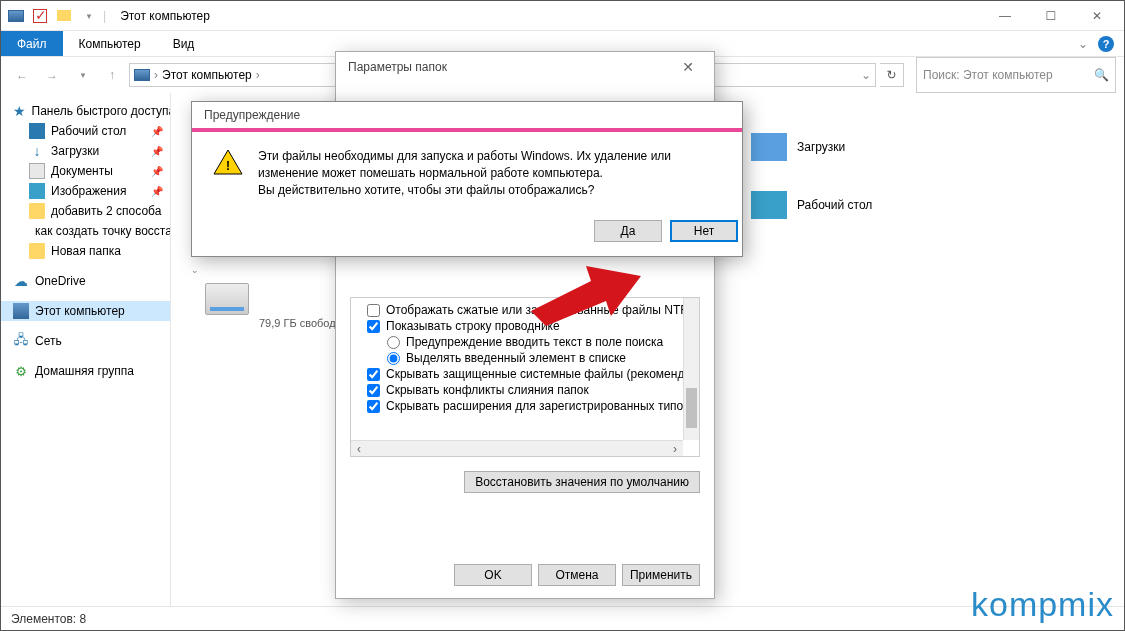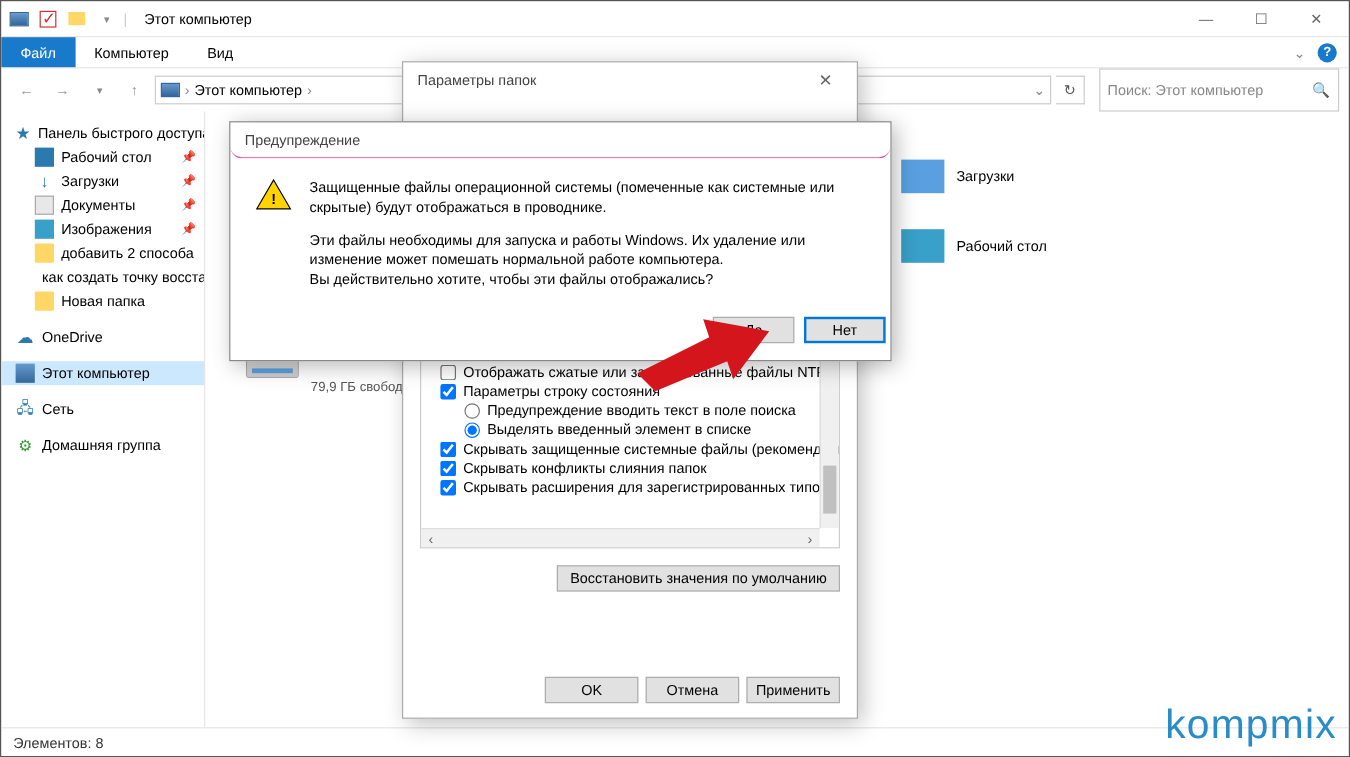--- a/index.html
+++ b/index.html
@@ -81,21 +81,21 @@
 .opts-scroll{ position:absolute; right:0; top:0; bottom:16px; width:16px; background:#f0f0f0; border-left:1px solid #ddd;}
 .opts-scroll .thumb{ position:absolute; left:2px; right:2px; top:90px; height:40px; background:#c0c0c0;}
 .opts-hscroll{ position:absolute; left:0; right:16px; bottom:0; height:16px; background:#f0f0f0; border-top:1px solid #ddd; display:flex; align-items:center;}
 .opts-hscroll .har{ width:16px; text-align:center; color:#666;}
 .restore-btn{ margin:14px 0 0 auto; display:block; padding:3px 10px; border:1px solid #adadad; background:#e1e1e1; font-size:12px;}
 .dlg-buttons{ position:absolute; bottom:12px; right:14px; display:flex; gap:6px;}
 .dlg-buttons button{ width:78px; height:22px; border:1px solid #adadad; background:#e1e1e1; font-size:12px;}
 
 
 .dlg-warn { position:absolute; left:190px; top:100px; width:552px; background:#fff; border:1px solid #888; box-shadow:4px 4px 18px rgba(0,0,0,.3);}
-.dlg-warn .dlg-title{ color:#444; border-bottom:1px solid #ec4899; font-size:12px;border-radius:10px;}
+.dlg-warn .dlg-title{ color:#444; border-bottom:4px solid #ec4899; font-size:12px;}
 .warn-body{ padding:16px 20px 12px 20px; display:flex; gap:14px;}
 .warn-icon{ width:32px; height:28px; flex-shrink:0;}
 .warn-icon svg{ width:32px; height:28px;}
 .warn-text p{ font-size:12px; line-height:1.4; margin-bottom:10px;}
 .warn-buttons{ display:flex; justify-content:flex-end; gap:8px; padding:0 4px 14px 0;}
 .warn-buttons button{ width:68px; height:22px; border:1px solid #adadad; background:#e1e1e1; font-size:12px;}
 .warn-buttons button.default{ border:2px solid #0078d7; background:#e1e1e1;}
 
 
 .red-arrow{ position:absolute; left:530px; top:260px; width:110px; height:70px; pointer-events:none;}
@@ -265,21 +265,21 @@
       <div class="dtab" style="visibility:hidden">Вид</div>
     </div>
     <div style="height:180px"></div>
     <div class="opts-box">
       <div class="opt-row">
           <input type="checkbox" style="">
           <span>Отображать сжатые или зашифрованные файлы NTFS</span>
         </div>
       <div class="opt-row">
           <input type="checkbox" checked="" style="">
-          <span>Параметры строку состояния</span>
+          <span>Показывать строку проводнике</span>
         </div>
       <div class="opt-row sub">
           <input type="radio" name="r1" style="">
           <span>Предупреждение вводить текст в поле поиска</span>
         </div>
       <div class="opt-row sub">
           <input type="radio" name="r1" checked="" style="">
           <span>Выделять введенный элемент в списке</span>
         </div>
       <div class="opt-row">
@@ -317,21 +317,20 @@
     <span>Предупреждение</span>
   </div>
   <div class="warn-body">
     <div class="warn-icon">
       <svg viewBox="0 0 32 28">
           <polygon points="16,2 30,26 2,26" fill="#ffd200" stroke="#000" stroke-width="1"></polygon>
           <text x="16" y="22" text-anchor="middle" font-size="16" font-weight="bold">!</text>
         </svg>
     </div>
     <div class="warn-text">
-      <p>Защищенные файлы операционной системы (помеченные как системные или скрытые) будут отображаться в проводнике.</p>
       <p style="white-space:pre-line">Эти файлы необходимы для запуска и работы Windows. Их удаление или изменение может помешать нормальной работе компьютера.
 Вы действительно хотите, чтобы эти файлы отображались?</p>
     </div>
   </div>
   <div class="warn-buttons">
     <button>Да</button>
     <button class="default">Нет</button>
   </div>
 </div>
 

